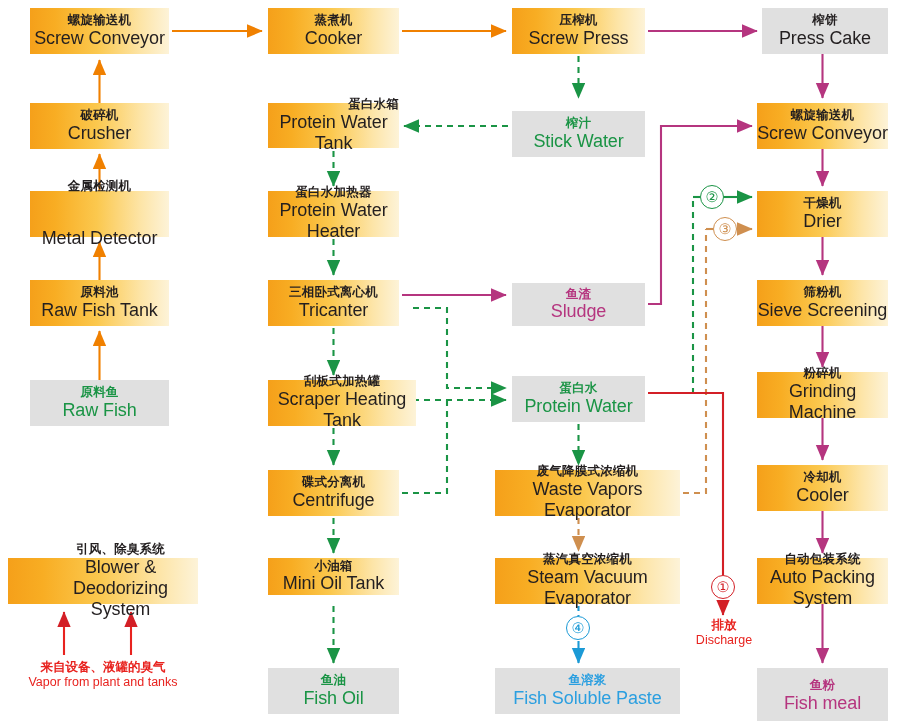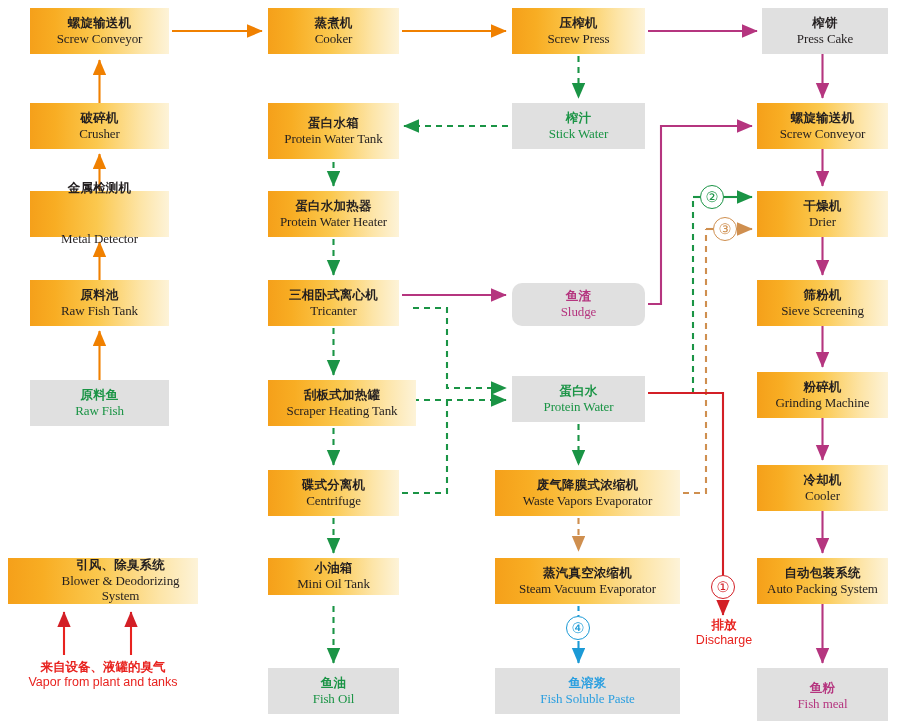--- a/index.html
+++ b/index.html
@@ -23,24 +23,23 @@
   }
   .node {
     position: absolute;
     display: flex;
     flex-direction: column;
     align-items: center;
     justify-content: center;
     text-align: center;
     line-height: 1.18;
     z-index: 5;
-    font-family: Liberation Serif, serif;
   }
   .node .cn { font-size: 12.5px; letter-spacing: 0.2px; }
-  .node .en { font-size: 13px; letter-spacing: -0.1px; }
+  .node .en { font-size: 18px; letter-spacing: -0.1px; }
   .node.equip {
     background: linear-gradient(to right, #f5a01a 0%, #f8ad23 18%, #fbc84e 48%, #fde5a8 80%, #fdf3d8 100%);
     color: #231f20;
   }
   .node.equip .cn { font-weight: 600; }
   .node.product {
     background: #e0e0e0;
   }
   .node.product .cn { font-weight: 600; }
   .numcircle {
@@ -192,21 +191,21 @@
   </div>
   <div class="node equip" style="left:8px;top:558px;width:190px;height:46px;padding-left:35px;">
     <span class="cn">引风、除臭系统</span>
     <span class="en">Blower &amp; Deodorizing System</span>
   </div>
 
   <div class="node equip" style="left:268px;top:8px;width:131px;height:46px;">
     <span class="cn">蒸煮机</span>
     <span class="en">Cooker</span>
   </div>
-  <div class="node equip" style="left:268px;top:103px;width:131px;height:56px;">
+  <div class="node equip" style="left:268px;top:103px;width:131px;height:45px;align-items:flex-end;">
     <span class="cn">蛋白水箱</span>
     <span class="en">Protein Water Tank</span>
   </div>
   <div class="node equip" style="left:268px;top:191px;width:131px;height:46px;">
     <span class="cn">蛋白水加热器</span>
     <span class="en">Protein Water Heater</span>
   </div>
   <div class="node equip" style="left:268px;top:280px;width:131px;height:46px;">
     <span class="cn">三相卧式离心机</span>
     <span class="en">Tricanter</span>
@@ -225,25 +224,25 @@
   </div>
   <div class="node product" style="left:268px;top:668px;width:131px;height:46px;color:#1a9445;">
     <span class="cn">鱼油</span>
     <span class="en">Fish Oil</span>
   </div>
 
   <div class="node equip" style="left:512px;top:8px;width:133px;height:46px;">
     <span class="cn">压榨机</span>
     <span class="en">Screw Press</span>
   </div>
-  <div class="node product" style="left:512px;top:103px;width:133px;height:46px;color:#1a9445;">
+  <div class="node product" style="left:512px;top:111px;width:133px;height:46px;color:#1a9445;">
     <span class="cn">榨汁</span>
     <span class="en">Stick Water</span>
   </div>
-  <div class="node product" style="left:512px;top:283px;width:133px;height:43px;color:#b5357f;border-radius:10px;">
+  <div class="node product" style="left:512px;top:283px;width:133px;height:43px;color:#b5357f;">
     <span class="cn">鱼渣</span>
     <span class="en">Sludge</span>
   </div>
   <div class="node product" style="left:512px;top:376px;width:133px;height:46px;color:#1a9445;">
     <span class="cn">蛋白水</span>
     <span class="en">Protein Water</span>
   </div>
   <div class="node equip" style="left:495px;top:470px;width:185px;height:46px;">
     <span class="cn">废气降膜式浓缩机</span>
     <span class="en">Waste Vapors  Evaporator</span>

